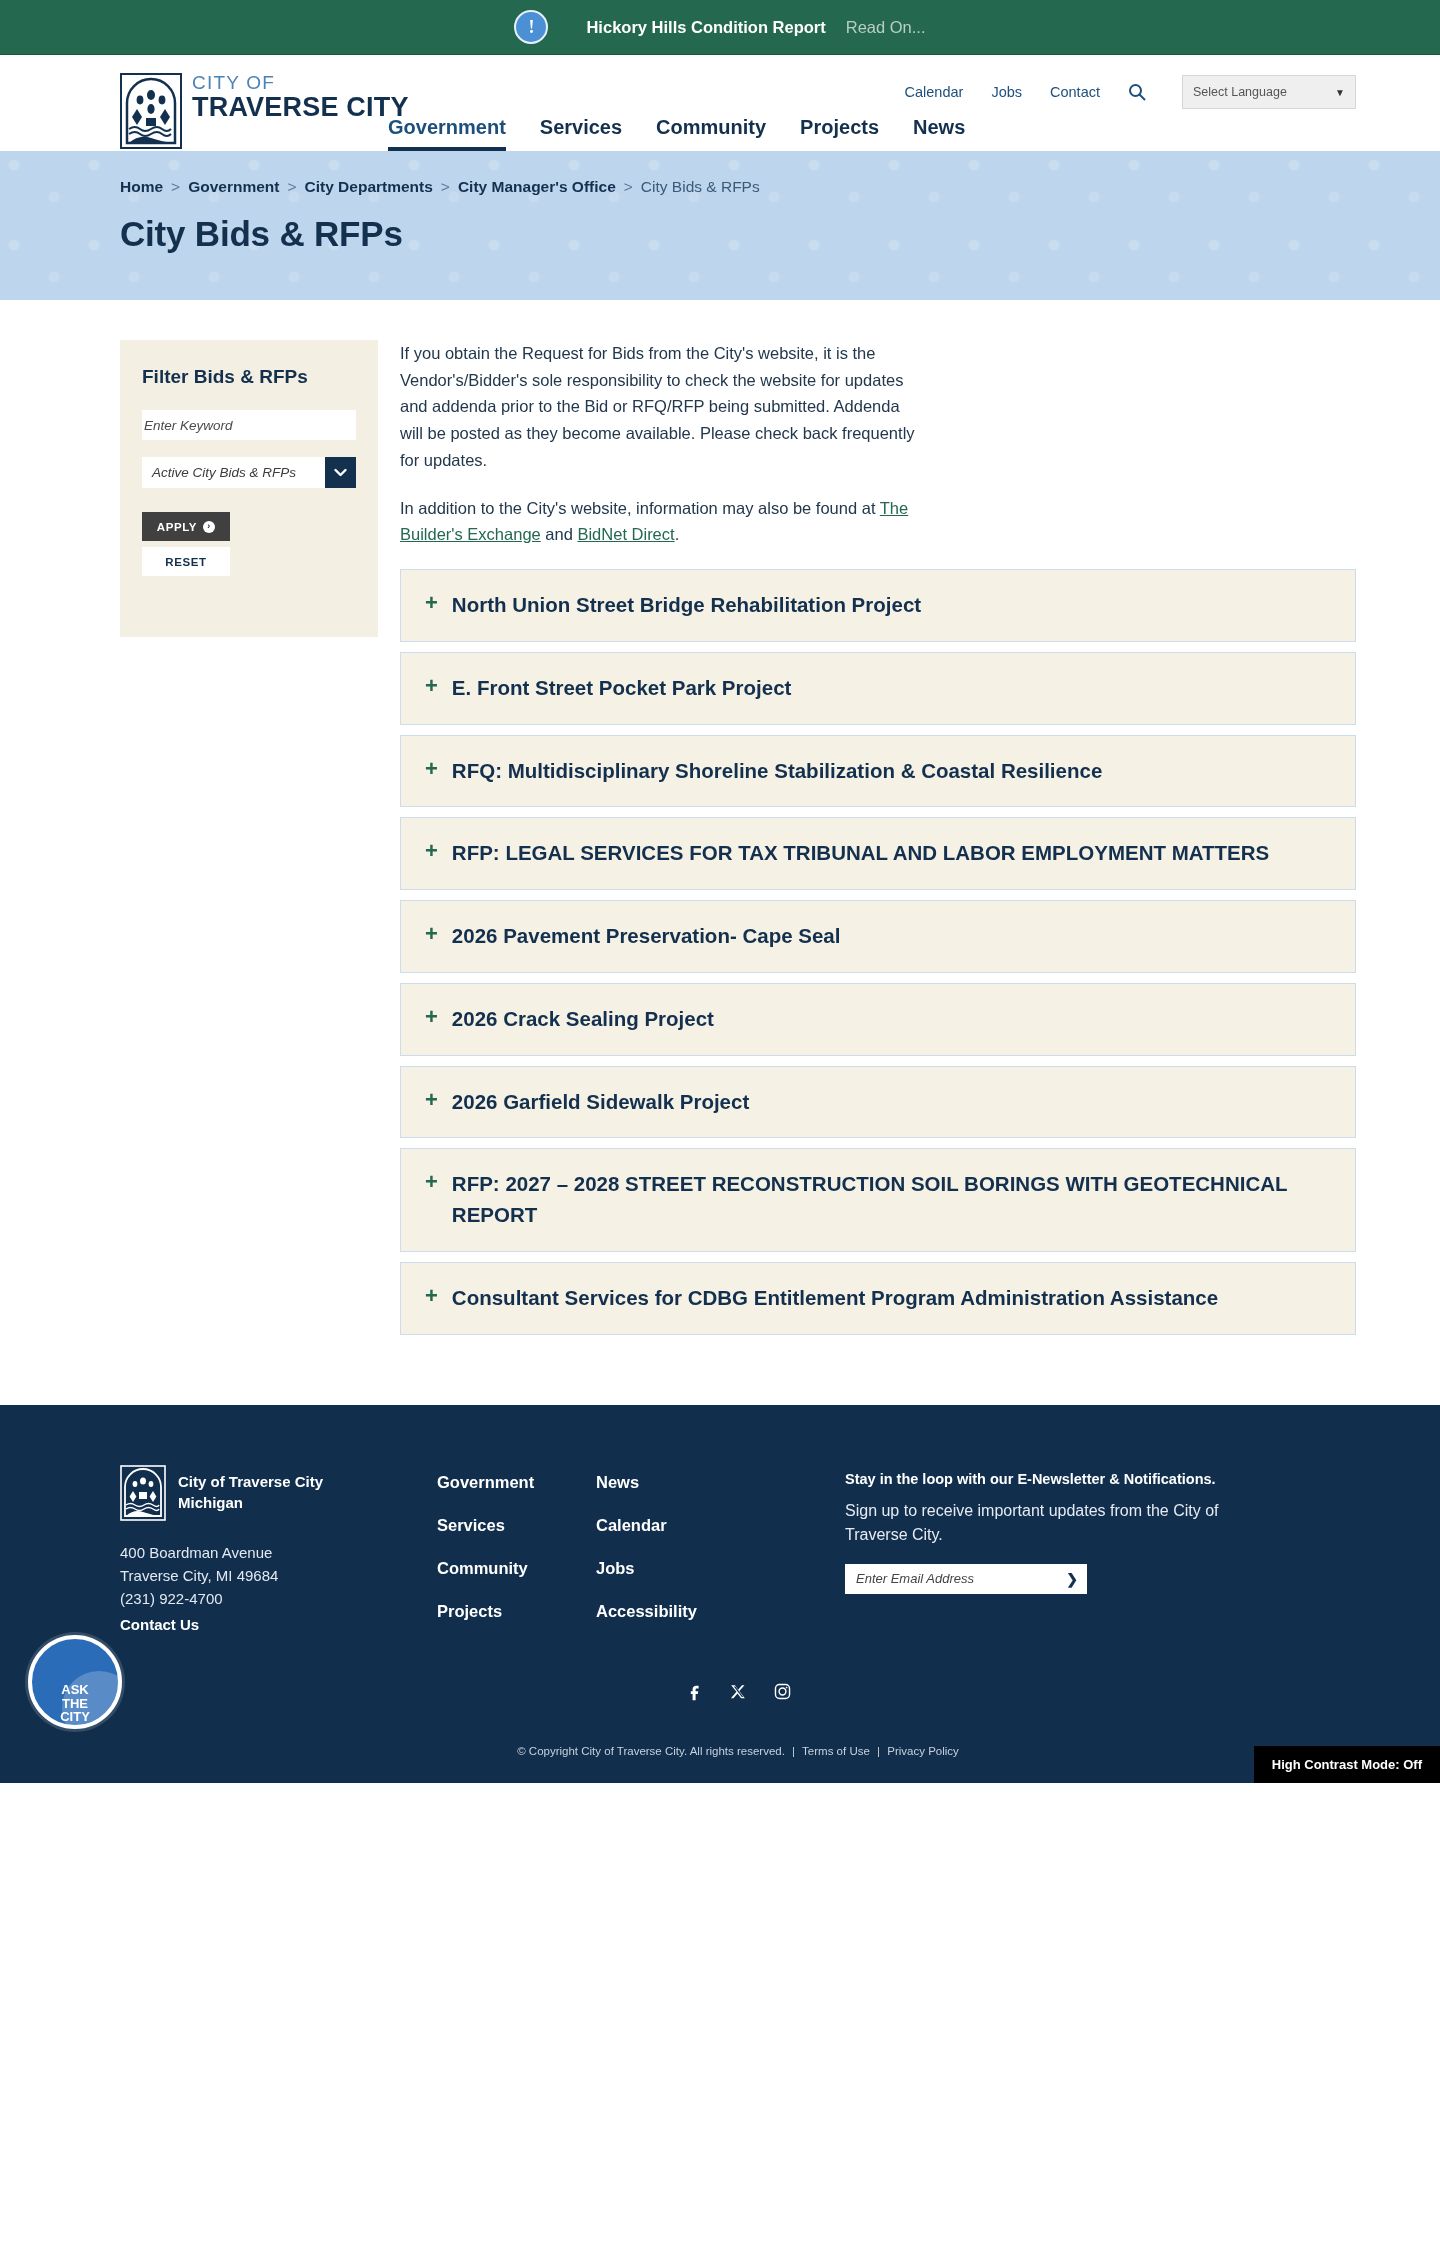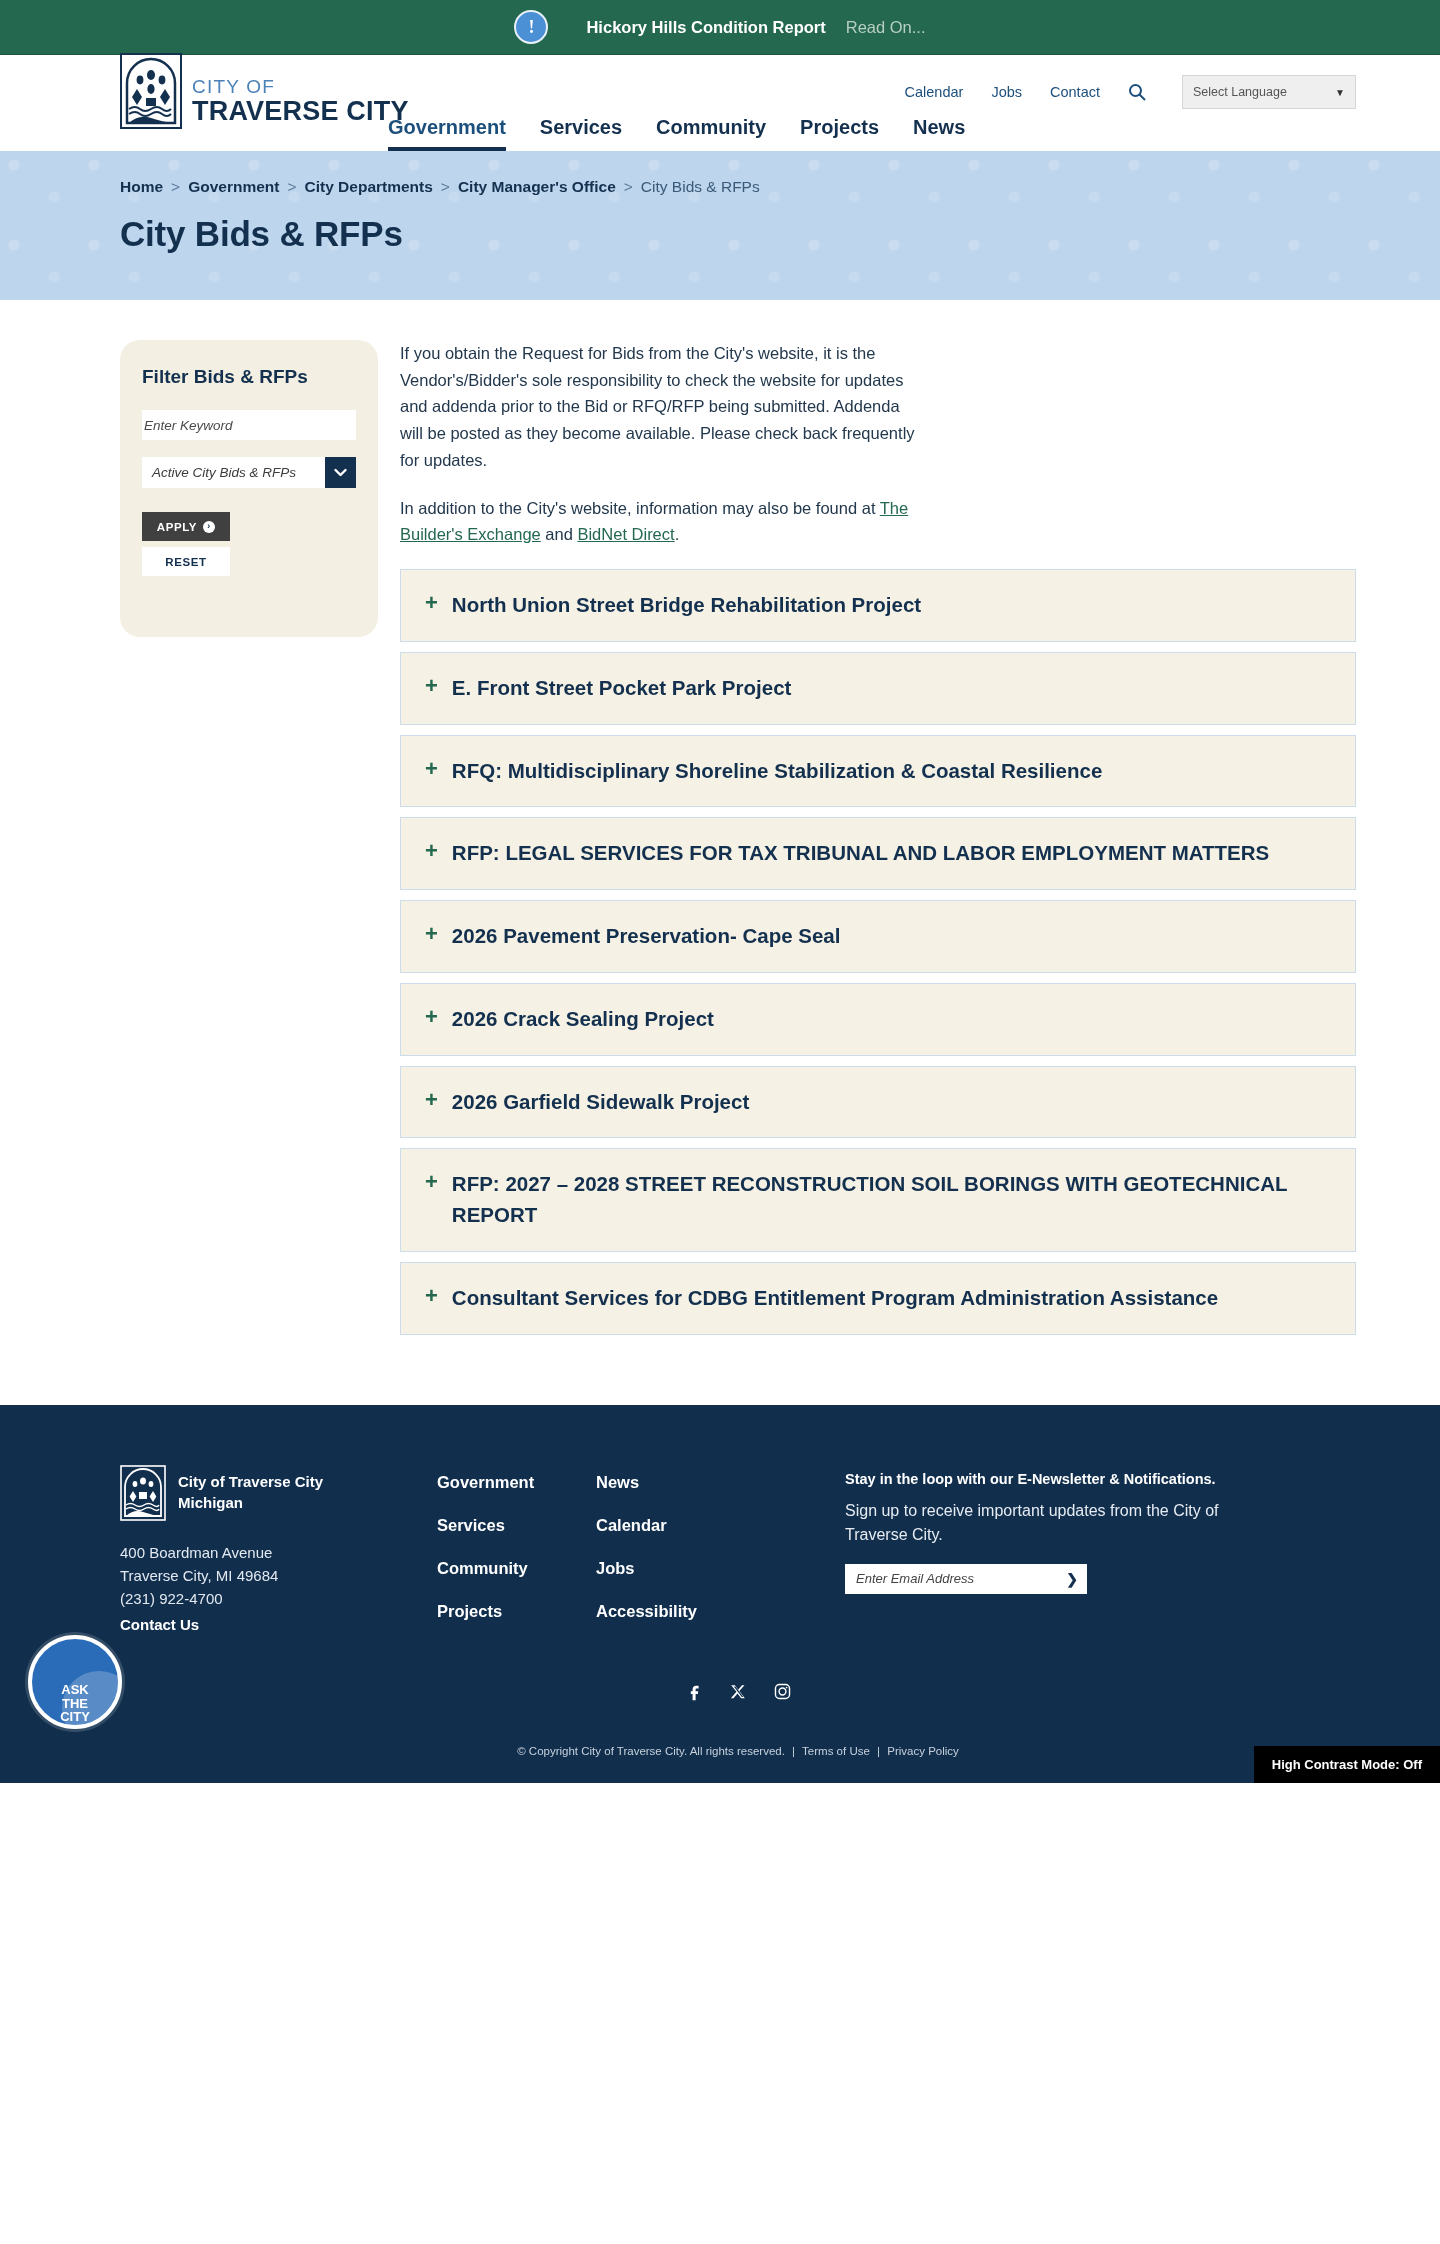--- a/index.html
+++ b/index.html
@@ -54,23 +54,22 @@
   .header-inner {
     width: 1440px;
     height: 96px;
     padding: 0 84px 0 120px;
     display: flex;
     align-items: flex-end;
     position: relative;
   }
   .brand {
     display: flex;
-    align-items: flex-end;
     gap: 10px;
-    padding-bottom: 20px;
+    padding-bottom: 0;
   }
   .crest {
     width: 62px; height: 76px;
     flex: none;
     margin-bottom: 2px;
   }
   .brand-words { line-height: 1; padding-bottom: 6px; }
   .brand-top {
     font-size: 19px;
     letter-spacing: 1.2px;
@@ -190,21 +189,20 @@
     display: flex;
     padding: 40px 84px 60px 120px;
     gap: 0;
     background: #ffffff;
   }
   .sidebar { width: 258px; flex: none; }
   .filter-card {
     background: #f3efe2;
     padding: 26px 22px 34px 22px;
     min-height: 297px;
-    border-radius: 20px;
   }
   .filter-title {
     font-size: 19px;
     font-weight: bold;
     color: #14304f;
     margin-bottom: 22px;
   }
   .filter-input {
     width: 100%;
     height: 30px;

